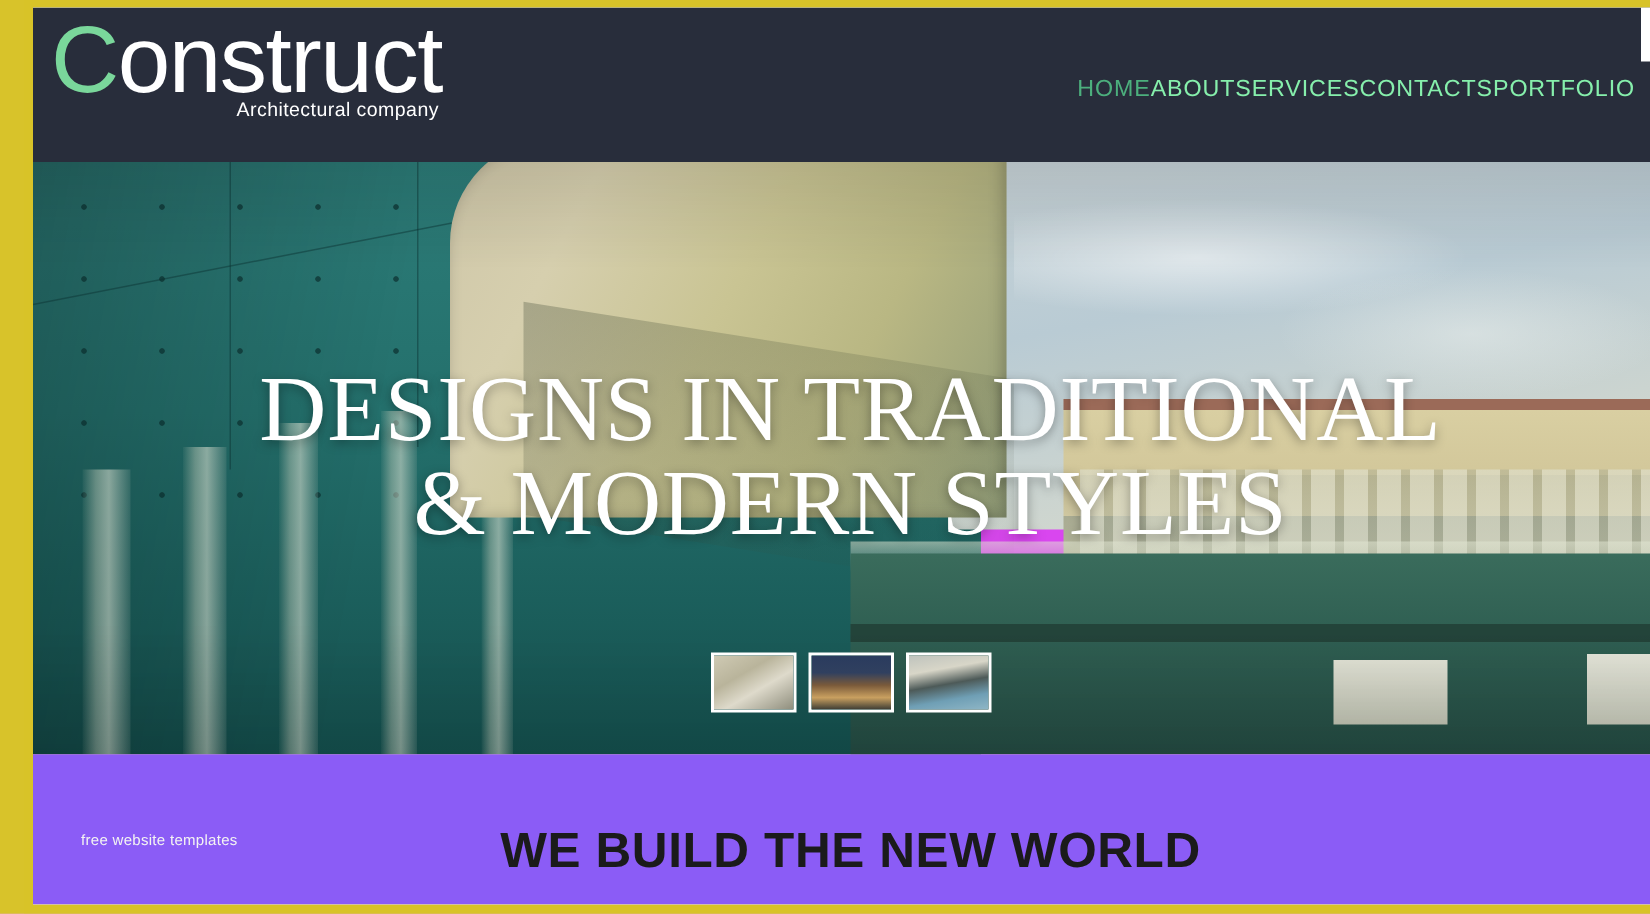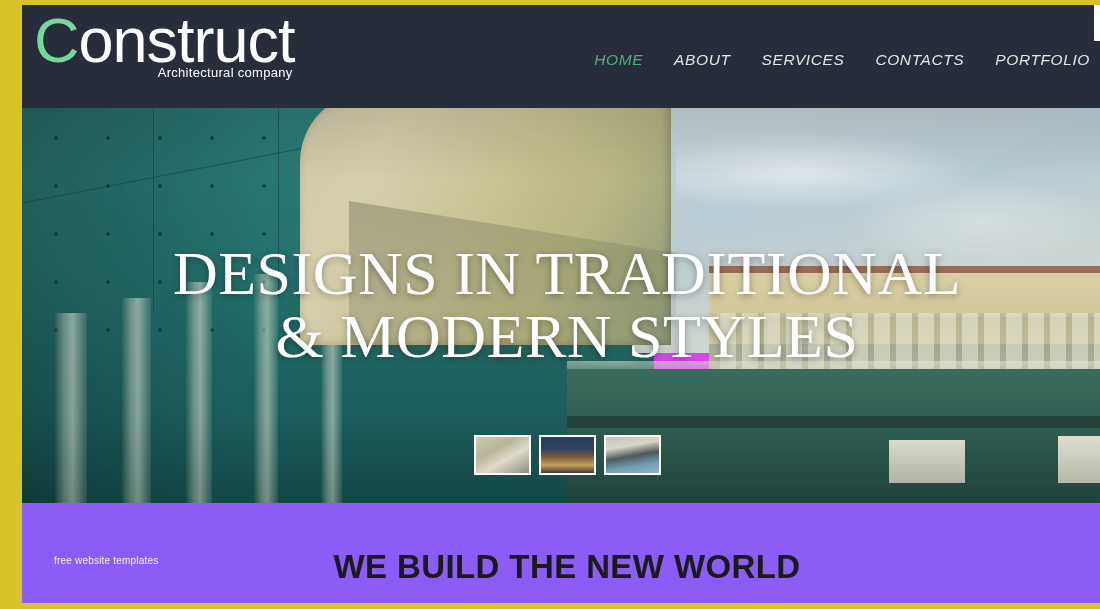--- a/index.html
+++ b/index.html
@@ -54,25 +54,23 @@
     letter-spacing: .3px;
     margin-top: -6px;
     padding-right: 2px;
   }
 
   #nav {
     position: absolute;
     right: 22px; top: 46px;
     display: flex;
     align-items: center;
-    gap: 31px;
-    font-style: italic;
   }
   #nav a {
-    color: #e5e5e5;
+    color: #86efac;
     text-decoration: none;
     font-size: 15.5px;
     letter-spacing: .6px;
     white-space: nowrap;
   }
   #nav a.active { color: #4caf7d; }
 
   
   #corner-notch {
     position: absolute;

